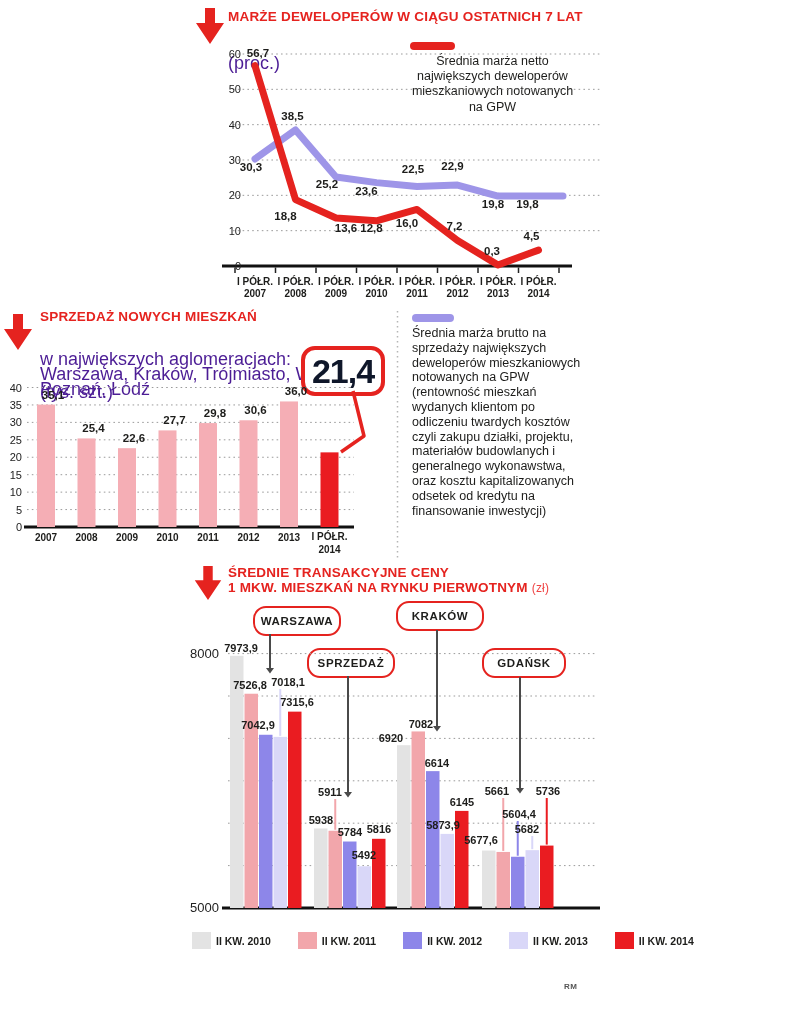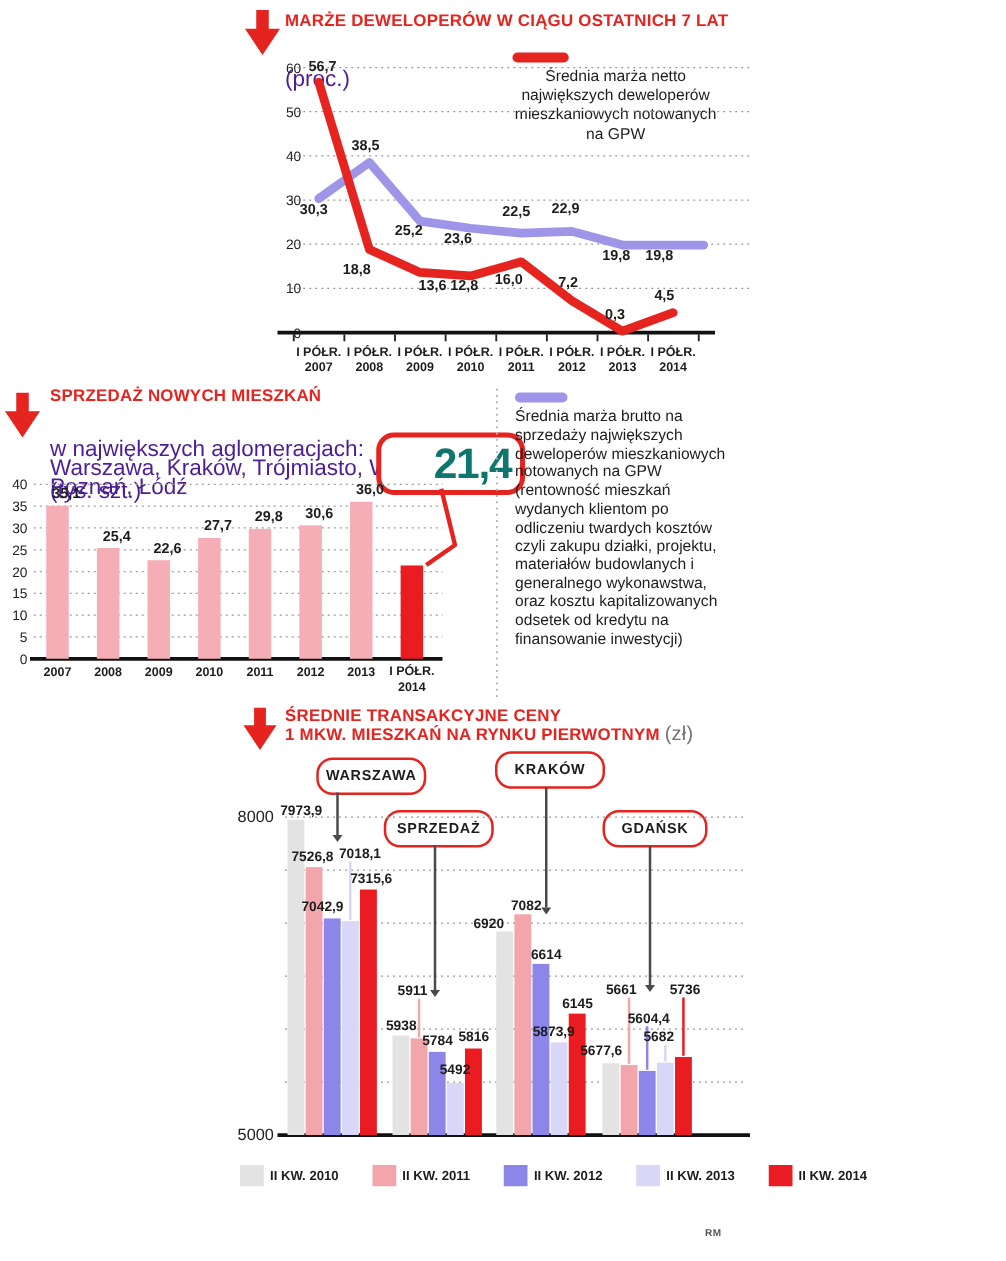--- a/index.html
+++ b/index.html
@@ -11,21 +11,21 @@
   .arrow{width:28px;height:36px;}
   .arrow svg{display:block;}
   .pill{height:8px;border-radius:4px;}
   .legend-text{font-size:12.5px;line-height:15.2px;color:#1d1d1b;text-align:center;}
   .para{font-size:12.5px;line-height:14.8px;color:#1d1d1b;}
   .city-box{border:2.5px solid #e5231f;border-radius:13px;background:#fff;
             display:flex;align-items:center;justify-content:center;
             font-size:11.5px;font-weight:700;letter-spacing:.6px;height:26px;}
   .bubble{border:4px solid #e5231f;border-radius:14px;background:#fff;width:76px;height:42px;
           display:flex;align-items:center;justify-content:center;
-          font-size:34px;font-weight:700;color:#0f766e;letter-spacing:-1px;padding-left:35px;}
+          font-size:34px;font-weight:700;color:#0f172a;letter-spacing:-1px;}
   .legend-row{display:flex;align-items:center;gap:27px;}
   .legend-item{display:flex;align-items:center;}
   .sw{width:19px;height:17px;display:inline-block;}
   .legend-label{font-size:10.5px;font-weight:700;margin-left:5px;white-space:nowrap;}
   .source{font-size:10.5px;line-height:13.4px;color:#222;}
   .credit{font-size:8px;font-weight:700;color:#555;letter-spacing:.5px;}
   #overlay{position:absolute;left:0;top:0;pointer-events:none;}
   #overlay text{font-family:"Liberation Sans","DejaVu Sans",sans-serif;}
 </style>
 </head>
@@ -58,21 +58,21 @@
   <div class="abs unit" style="left:40px;top:326px;width:330px;line-height:15px;">w największych aglomeracjach: Warszawa, Kraków, Trójmiasto, Wrocław, Poznań, Łódź</div>
   <div class="abs unit" style="left:40px;top:356px;">(tys. szt.)</div>
   <div class="abs bubble" style="left:301px;top:346px;">21,4</div>
 
   <div class="abs pill" style="left: 412px; top: 314px; width: 42px; background-color: rgb(158, 149, 232);"></div>
   <div class="abs para" style="left:412px;top:326px;width:170px;">Średnia marża brutto na sprzedaży największych deweloperów mieszkaniowych notowanych na GPW (rentowność mieszkań wydanych klientom po odliczeniu twardych kosztów czyli zakupu działki, projektu, materiałów budowlanych i generalnego wykonawstwa, oraz kosztu kapitalizowanych odsetek od kredytu na finansowanie inwestycji)</div>
 
   <div class="abs red-title" style="left:228px;top:565px;">ŚREDNIE TRANSAKCYJNE CENY</div>
   <div class="abs red-title" style="left:228px;top:580px;white-space:nowrap;">
     <span>1 MKW. MIESZKAŃ NA RYNKU PIERWOTNYM</span>
-    <span style="color:#737373;font-weight:400;font-size:16px;">(zł)</span>
+    <span style="color:#ef4444;font-weight:400;font-size:12px;">(zł)</span>
   </div>
 
   <div class="abs city-box" style="left:232px;top:606px;width:84px;margin-left:21px;">WARSZAWA</div>
   <div class="abs city-box" style="left:307px;top:648px;width:84px;">SPRZEDAŻ</div>
   <div class="abs city-box" style="left:396px;top:601px;width:84px;">KRAKÓW</div>
   <div class="abs city-box" style="left:482px;top:648px;width:80px;">GDAŃSK</div>
 
   <div class="abs legend-row" style="left:192px;top:932px;">
     <div class="legend-item">
       <span class="sw" style="background-color: rgb(227, 227, 227);"></span>

